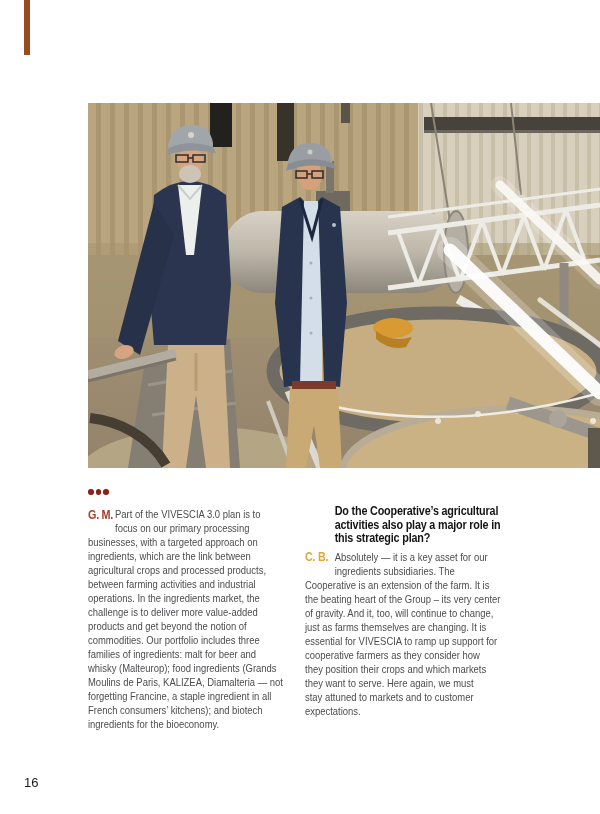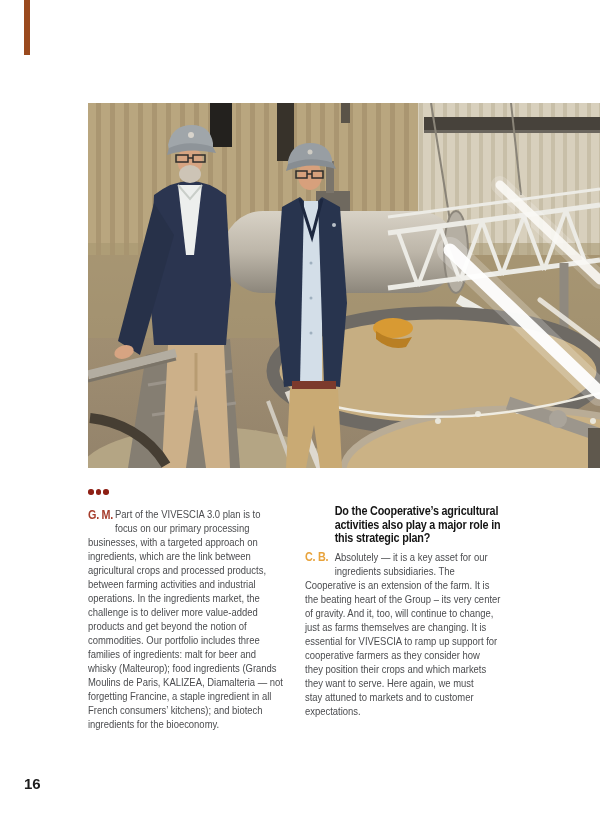--- a/index.html
+++ b/index.html
@@ -59,21 +59,21 @@
   }
   .speaker-gm { color: #a63c2b; }
   .speaker-cb { color: #e8a33c; }
 
   .lines { font-size: 10.5px; color: #4b4c4f; }
   .tline { white-space: nowrap; height: 14px; line-height: 14px; }
 
   .pagenum {
     position: absolute;
     left: 24px; top: 775px;
-    font-size: 15px; font-weight: bold;
+    font-size: 13px; font-weight: normal;
     color: #1c1c1c;
   }
 </style>
 </head>
 <body>
 
 <div class="page">
 
   <div class="accent-bar"></div>
 

